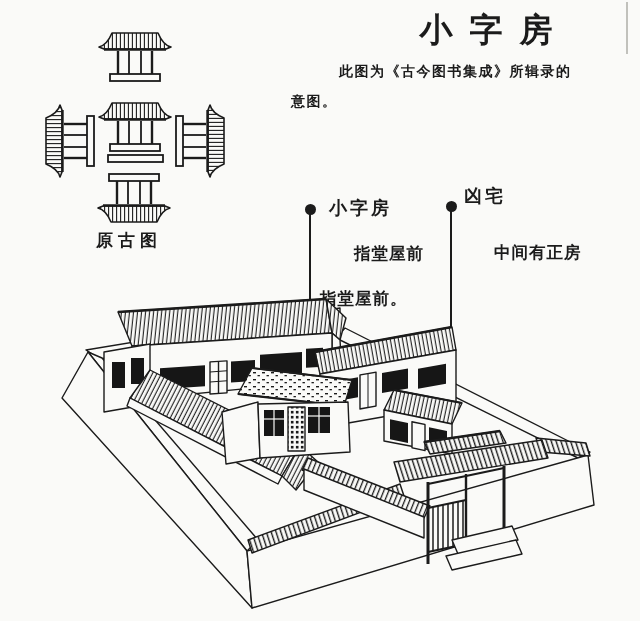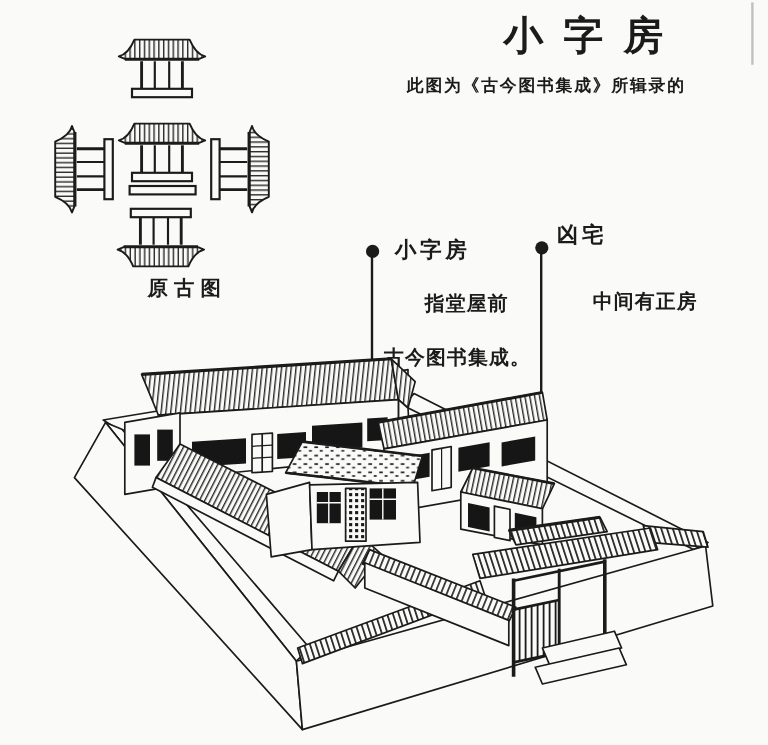--- a/index.html
+++ b/index.html
@@ -5,38 +5,39 @@
   html,body{margin:0;padding:0;}
   body{width:640px;height:621px;position:relative;background:#fafaf8;
        font-family:"Liberation Sans","DejaVu Sans",sans-serif;color:#1b1b1b;overflow:hidden;}
   .abs{position:absolute;}
   .title{left:388px;top:8px;width:196px;text-align:center;font-size:33px;font-weight:900;
          letter-spacing:17px;text-indent:17px;white-space:nowrap;}
   .intro{left:291px;top:56px;width:349px;font-size:14px;font-weight:700;line-height:30px;
          letter-spacing:1.5px;}
   .intro .ln{white-space:nowrap;}
   .intro .indent{padding-left:48px;}
-  .caption{left:96px;top:229px;width:120px;text-align:center;font-size:17px;font-weight:800;
+  .caption{left:96px;top:229px;width:120px;font-size:17px;font-weight:800;
            letter-spacing:5px;white-space:nowrap;}
   .ann-label{font-size:18px;font-weight:800;letter-spacing:3px;white-space:nowrap;}
   .ann-desc{font-size:16.5px;font-weight:700;line-height:25px;letter-spacing:1px;}
   .ann-desc .ln{white-space:nowrap;margin-top:20px;}
   .ann-desc .indent{padding-left:34px;}
   .bullet{width:11px;height:11px;border-radius:50%;background:#1b1b1b;}
   .leader{width:2px;background:#1b1b1b;}
   .page-edge{left:626px;top:2px;width:2px;height:52px;background:#a8a8a3;opacity:.7;}
   svg{display:block;}
 </style>
 </head>
 <body>
 
 <div class="abs title">小字房</div>
 
 <div class="abs intro">
   <div class="ln indent">此图为《古今图书集成》所辑录的</div>
+  <div class="ln">意图。</div>
 </div>
 
 <svg class="abs" style="left:30px;top:18px;" width="212" height="206" viewBox="0 0 212 206">
   <defs>
     <pattern id="pg" patternUnits="userSpaceOnUse" width="4" height="4">
       <rect width="4" height="4" fill="#fafaf8"></rect>
       <line x1="1.4" y1="0" x2="1.4" y2="4" stroke="#1b1b1b" stroke-width="1.1"></line>
     </pattern>
     <g id="bglyph">
       <path d="M -36 -11 Q -28 -13 -23 -25 L 23 -25 Q 28 -13 36 -11 L 31 -9 L -31 -9 Z" fill="url(#pg)" stroke="#1b1b1b" stroke-width="1.6" stroke-linejoin="round"></path>
@@ -65,21 +66,21 @@
       <use href="#bglyph" transform="translate(169,123) rotate(90)"></use>
     </g>
 </svg>
 <div class="abs caption">原古图</div>
 
 <span class="abs bullet" style="left:305px;top:204px;"></span>
 <div class="abs leader" style="left:309px;top:214px;height:178px;"></div>
 <div class="abs ann-label" style="left:329px;top:196px;">小字房</div>
 <div class="abs ann-desc" style="left:320px;top:221px;">
   <div class="ln indent">指堂屋前</div>
-  <div class="ln">古今图书集成。</div>
+  <div class="ln">指堂屋前。</div>
 </div>
 
 <span class="abs bullet" style="left:446px;top:201px;"></span>
 <div class="abs leader" style="left:450px;top:211px;height:187px;"></div>
 <div class="abs ann-label" style="left:464px;top:184px;">凶宅</div>
 <div class="abs ann-desc" style="left:460px;top:220px;">
   <div class="ln indent">中间有正房</div>
 </div>
 
 <svg class="abs" style="left:50px;top:285px;" width="590" height="336" viewBox="50 285 590 336">

